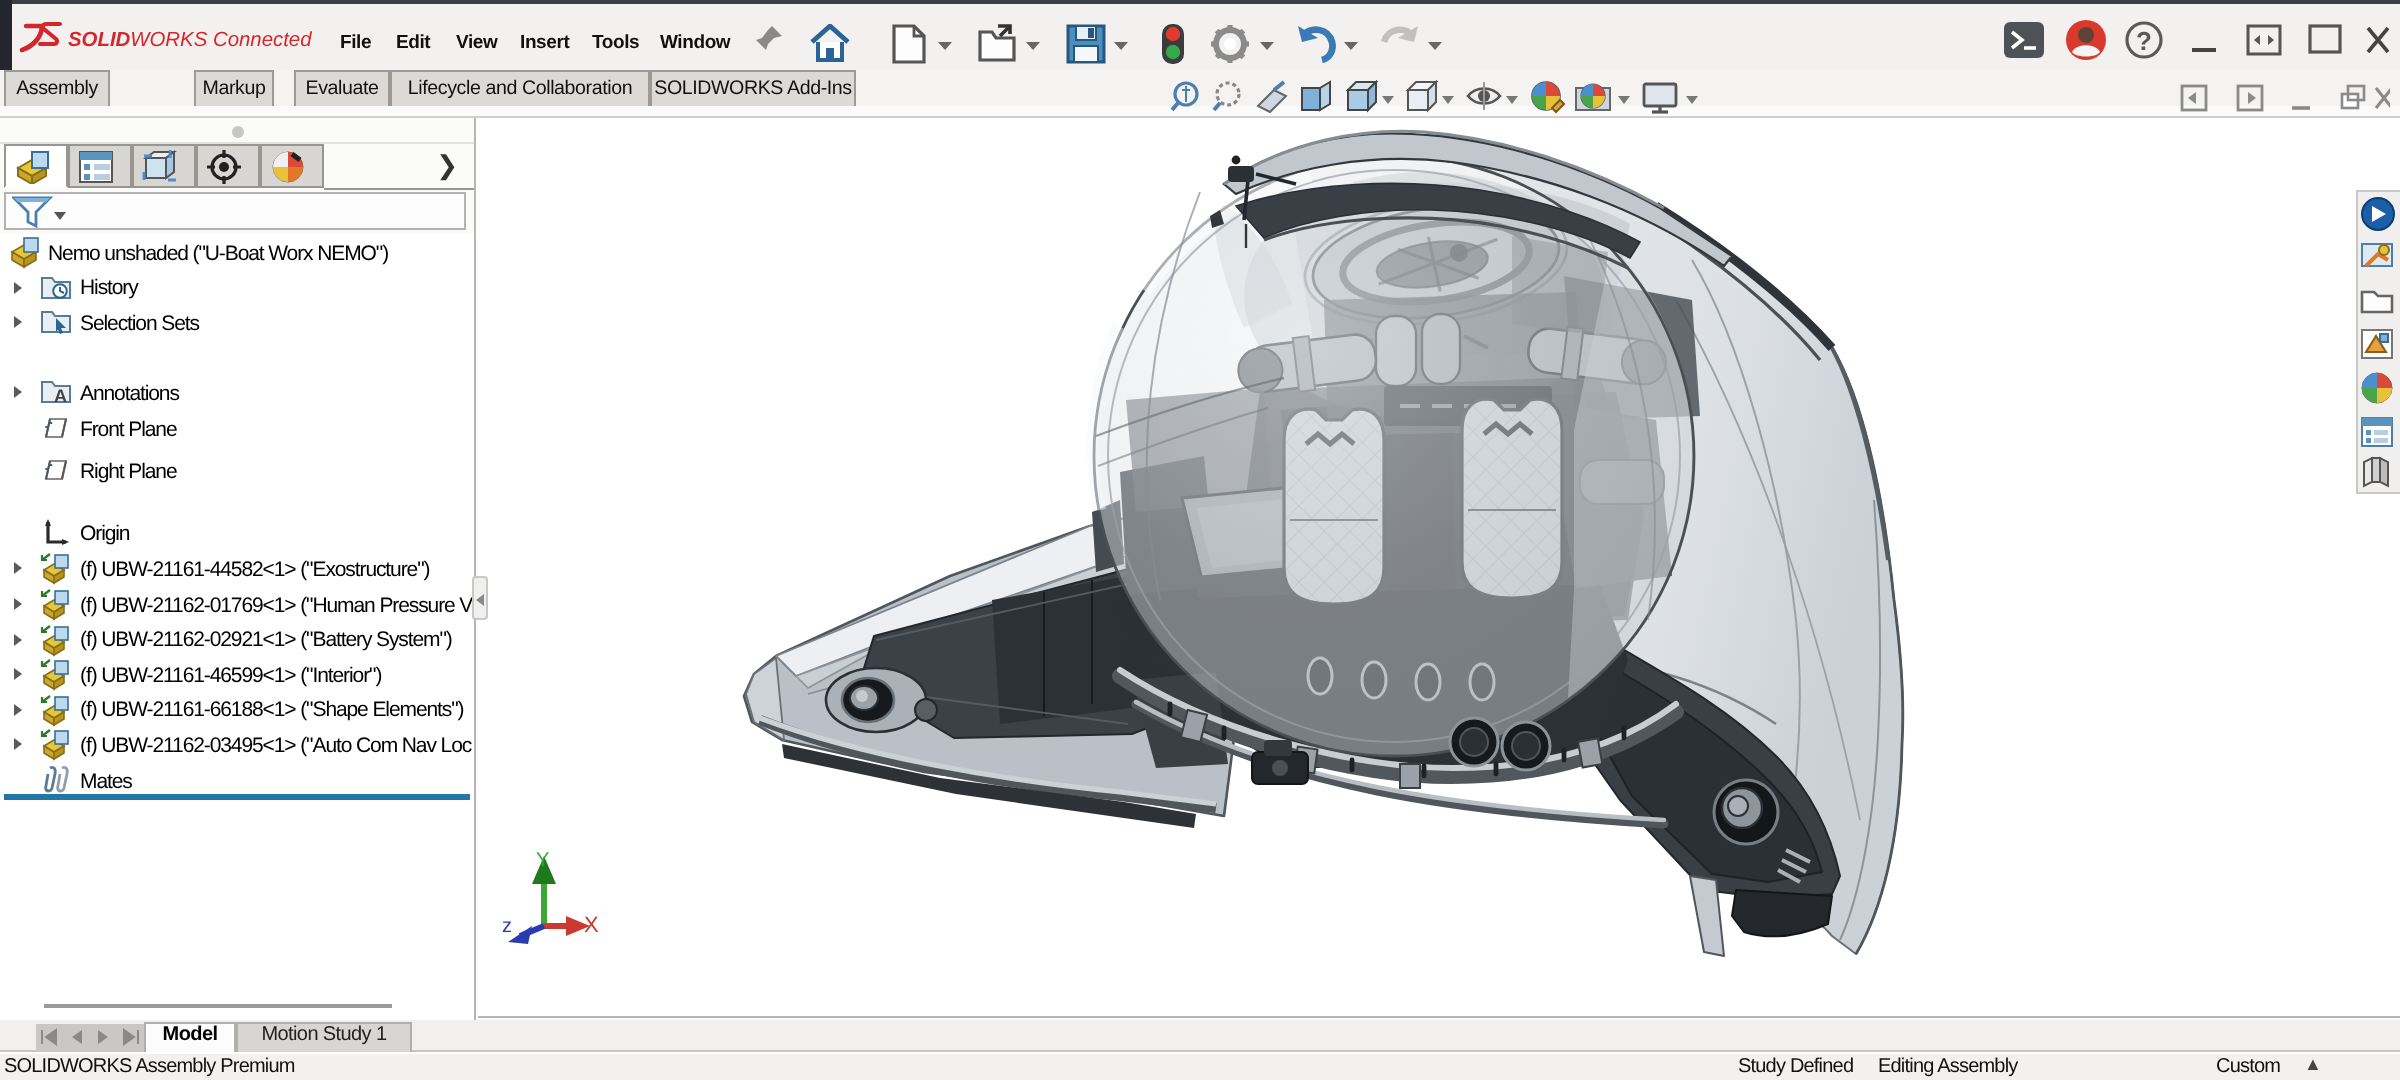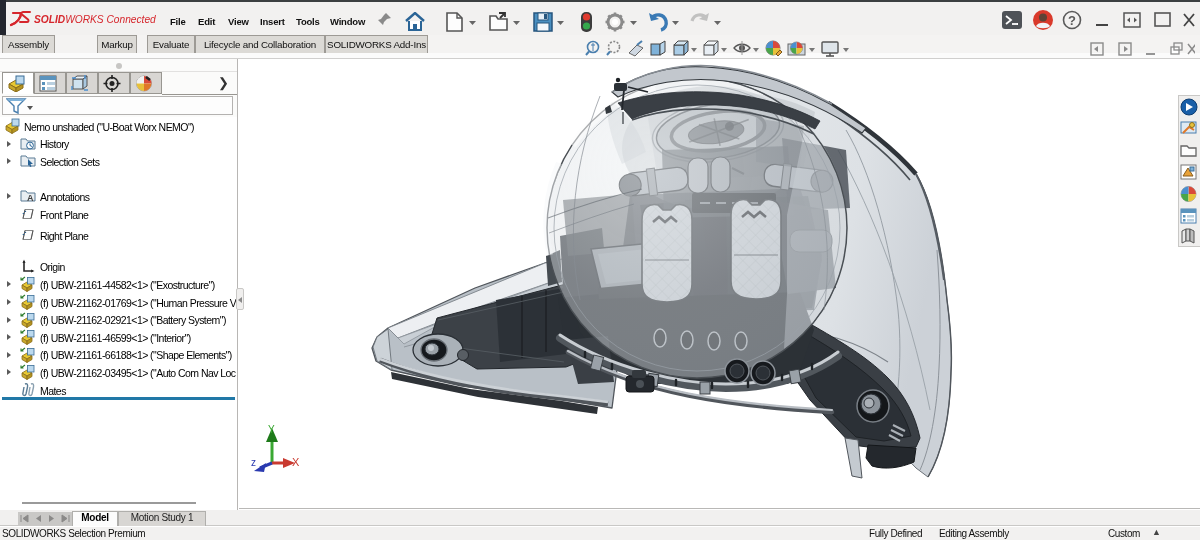--- a/index.html
+++ b/index.html
@@ -725,20 +725,20 @@
       <path d="M3 3 v7 M10 3 l-5 3.5 l5 3.5 z" stroke="#8a8988"></path>
       <path d="M23 3 l-5 3.5 l5 3.5 z"></path>
       <path d="M31 3 l5 3.5 l-5 3.5 z"></path>
       <path d="M44 3 l5 3.5 l-5 3.5 z M51 3 v7" stroke="#8a8988"></path>
     </g>
   </svg>
   <div class="abs" style="left:72px;top:511px;width:46px;height:15px;background:#fcfcfc;border:1px solid #b0afac;border-bottom:none;text-align:center;font-size:10px;font-weight:bold;letter-spacing:-0.3px;">Model</div>
   <div class="abs" style="left:118px;top:511px;width:88px;height:15px;background:#d8d6d3;border:1px solid #b0afac;border-bottom:none;text-align:center;font-size:10px;color:#222;letter-spacing:-0.3px;">Motion Study 1</div>
 
   <div id="statusbar">
-    <span style="position:absolute;left:2px;top:1px;">SOLIDWORKS Selection Premium</span>
-    <span style="position:absolute;left:869px;top:1px;">Fully Defined</span>
+    <span style="position:absolute;left:2px;top:1px;">SOLIDWORKS Assembly Premium</span>
+    <span style="position:absolute;left:869px;top:1px;">Study Defined</span>
     <span style="position:absolute;left:939px;top:1px;">Editing Assembly</span>
     <span style="position:absolute;left:1108px;top:1px;">Custom</span>
     <span style="position:absolute;left:1152px;top:0px;color:#444;font-size:9px;">▲</span>
   </div>
 
 </div>
 
 </body></html>

